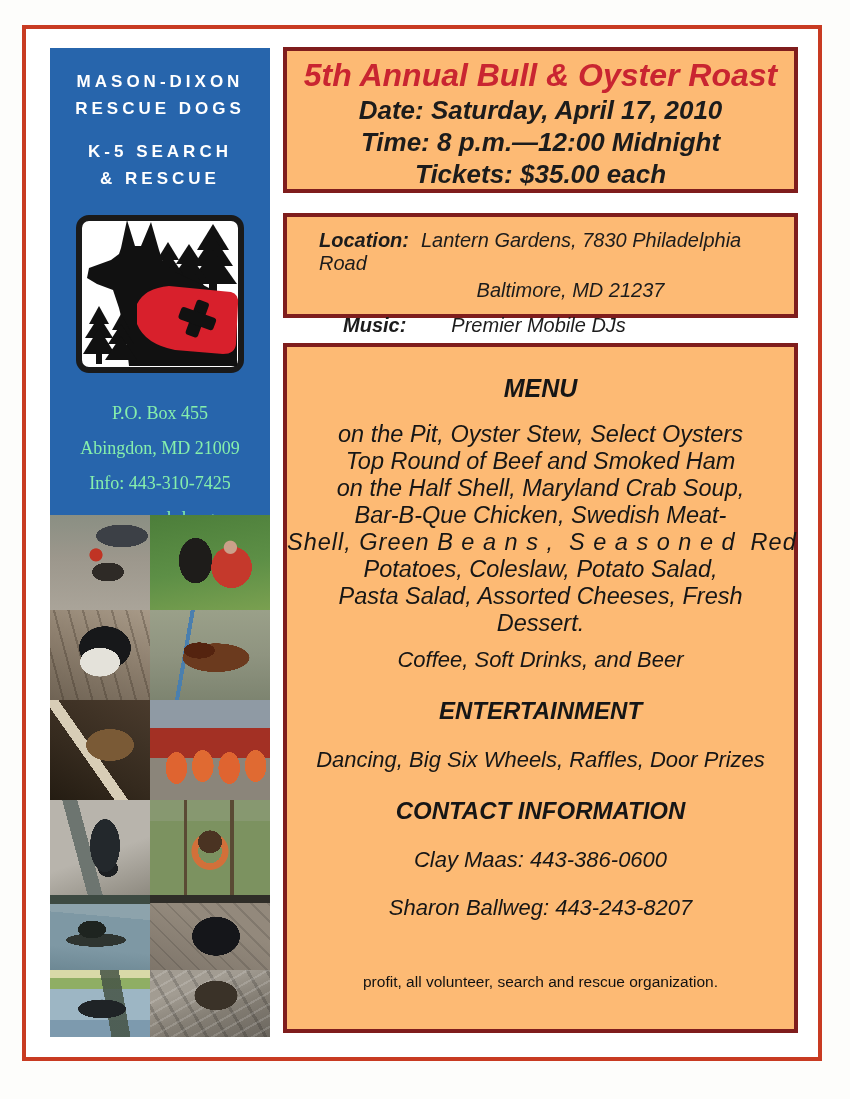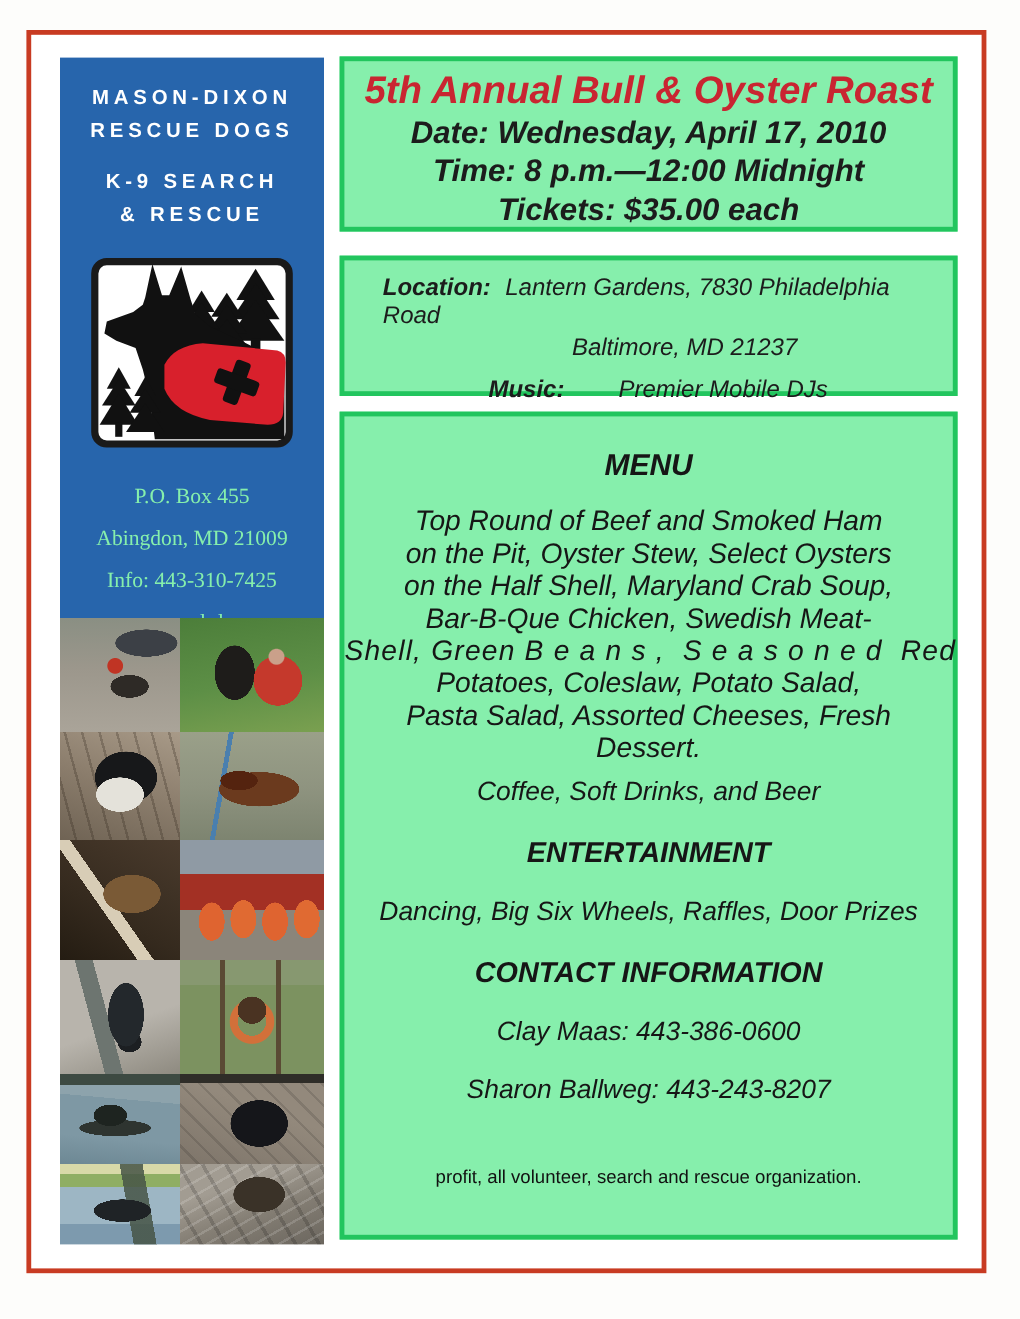--- a/index.html
+++ b/index.html
@@ -81,31 +81,31 @@
         radial-gradient(ellipse 24% 14% at 52% 58%, #1f2326 0 99%, transparent 100%),
         linear-gradient(80deg, transparent 55%, rgba(70,84,70,0.85) 55% 72%, transparent 72%),
         linear-gradient(180deg, #d8d9a8 0 12%, #8fae64 12% 28%, #9db6c4 28% 75%, #7d9aae 75% 100%); }
   .p12 { background:
         radial-gradient(ellipse 18% 22% at 55% 38%, #3a3228 0 99%, transparent 100%),
         repeating-linear-gradient(-30deg, transparent 0 8px, rgba(255,255,255,0.15) 8px 10px),
         repeating-linear-gradient(60deg, transparent 0 14px, rgba(0,0,0,0.16) 14px 17px),
         linear-gradient(160deg, #a29c92 0 30%, #847e74 60%, #6b665e 100%); }
 
   
-  .box { position:absolute; background:#86efac; border:4px solid #22c55e; }
+  .box { position:absolute; background:#fdba74; border:4px solid #7f1d1d; }
   .title-box { left:283px; top:47px; width:515px; height:146px; text-align:center; }
   .event-title { margin-top:5px; font-size:32px; line-height:38px; font-weight:bold;
                  font-style:italic; color:#c92531; }
   .event-detail { font-size:26px; line-height:32px; font-weight:bold; font-style:italic; color:#1c1c1c; }
 
-  .location-box { left:283px; top:213px; width:515px; height:117px; font-style:italic;
+  .location-box { left:283px; top:213px; width:515px; height:105px; font-style:italic;
                   font-size:20px; color:#1c1c1c; }
   .loc-line1 { margin:12px 0 0 32px; }
   .loc-line2 { text-align:center; margin-top:4px; padding-left:60px; }
-  .loc-line3 { margin:12px 0 0 120px; }
+  .loc-line3 { margin:12px 0 0 56px; }
   .loc-label { font-weight:bold; margin-right:12px; }
   .music-label { font-weight:bold; margin-right:45px; }
 
   .menu-box { left:283px; top:343px; width:515px; height:690px; text-align:center;
               color:#161616; font-style:italic; }
   .menu-heading { margin-top:27px; font-size:25px; font-weight:bold; }
   .menu-para { margin-top:18px; }
   .menu-line { font-size:23.5px; line-height:27px; white-space:pre; }
   .menu-line.spaced { letter-spacing:1px; }
   .drinks-line { margin-top:10px; font-size:22px; }
@@ -119,21 +119,21 @@
 
 <div id="flyer">
   <div class="red-frame"></div>
 
   <div class="sidebar">
     <div class="org-name">
       <div>MASON-DIXON</div>
       <div>RESCUE DOGS</div>
     </div>
     <div class="org-name second">
-      <div>K-9 SEARCH</div>
+      <div>K-5 SEARCH</div>
       <div>&amp; RESCUE</div>
     </div>
 
     <div class="logo-wrap">
       <svg viewBox="0 0 170 160" xmlns="http://www.w3.org/2000/svg">
         <rect x="4" y="4" width="162" height="152" rx="10" fill="#ffffff" stroke="#1a1a1a" stroke-width="6"></rect>
 
         <g fill="#111111">
           <polygon points="138,10 122,36 154,36"></polygon>
           <polygon points="138,22 118,52 158,52"></polygon>
@@ -186,40 +186,40 @@
     <div class="photo p7"></div>
     <div class="photo p8"></div>
     <div class="photo p9"></div>
     <div class="photo p10"></div>
     <div class="photo p11"></div>
     <div class="photo p12"></div>
   </div>
 
   <div class="box title-box">
     <div class="event-title">5th Annual Bull &amp; Oyster Roast</div>
-    <div class="event-detail">Date:  Wednesday, April 17, 2010</div>
+    <div class="event-detail">Date:  Saturday, April 17, 2010</div>
     <div class="event-detail">Time:  8 p.m.—12:00 Midnight</div>
     <div class="event-detail">Tickets:  $35.00 each</div>
   </div>
 
   <div class="box location-box">
     <div class="loc-line1">
       <span class="loc-label">Location:</span><span>Lantern Gardens, 7830 Philadelphia Road</span>
     </div>
     <div class="loc-line2">Baltimore, MD  21237</div>
     <div class="loc-line3">
       <span class="music-label">Music:</span><span>Premier Mobile DJs</span>
     </div>
   </div>
 
   <div class="box menu-box">
     <div class="menu-heading">MENU</div>
     <div class="menu-para">
+      <div class="menu-line">on the Pit, Oyster Stew, Select Oysters</div>
       <div class="menu-line">Top Round of Beef and Smoked Ham</div>
-      <div class="menu-line">on the Pit, Oyster Stew, Select Oysters</div>
       <div class="menu-line">on the Half Shell, Maryland Crab Soup,</div>
       <div class="menu-line">Bar-B-Que Chicken, Swedish Meat-</div>
       <div class="menu-line spaced">Shell, Green B e a n s ,  S e a s o n e d  Red</div>
       <div class="menu-line">Potatoes, Coleslaw, Potato Salad,</div>
       <div class="menu-line">Pasta Salad, Assorted Cheeses, Fresh</div>
       <div class="menu-line">Dessert.</div>
     </div>
     <div class="drinks-line">Coffee, Soft Drinks, and Beer</div>
     <div class="section-heading">ENTERTAINMENT</div>
     <div class="entertainment-line">Dancing, Big Six Wheels, Raffles, Door Prizes</div>

